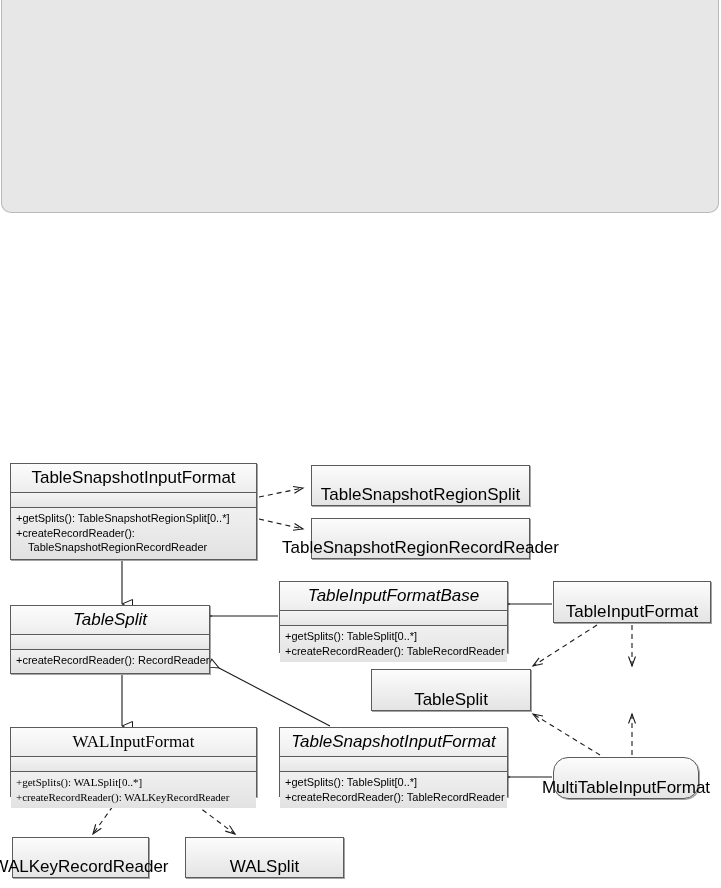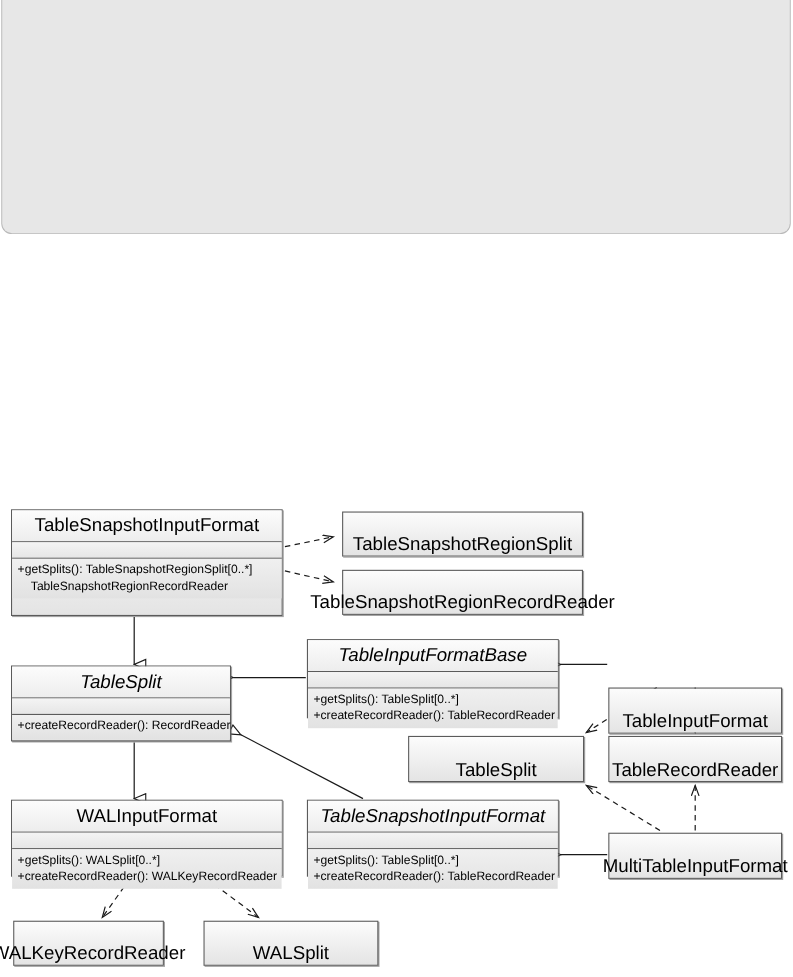--- a/index.html
+++ b/index.html
@@ -141,20 +141,21 @@
 
       <line x1="188" y1="799" x2="235" y2="834" stroke-dasharray="5,4" marker-end="url(#open-arrow)"></line>
     </g>
   </svg>
 
   <div class="uml-class full" style="left:10px; top:463px; width:247px; height:97px;">
     <div class="cname">TableSnapshotInputFormat</div>
     <div class="attrs"></div>
     <div class="ops">
       <div>+getSplits(): TableSnapshotRegionSplit[0..*]</div>
+      <div>+createRecordReader():</div>
       <div>    TableSnapshotRegionRecordReader</div>
     </div>
   </div>
 
   <div class="uml-class simple" style="left:311px; top:465px; width:219px; height:41px;">
     <div class="cname">TableSnapshotRegionSplit</div>
   </div>
 
   <div class="uml-class simple" style="left:311px; top:518px; width:219px; height:41px;">
     <div class="cname">TableSnapshotRegionRecordReader</div>
@@ -170,51 +171,48 @@
 
   <div class="uml-class full abstract" style="left:279px; top:581px; width:229px; height:72px;">
     <div class="cname">TableInputFormatBase</div>
     <div class="attrs"></div>
     <div class="ops">
       <div>+getSplits(): TableSplit[0..*]</div>
       <div>+createRecordReader(): TableRecordReader</div>
     </div>
   </div>
 
-  <div class="uml-class simple" style="left:553px; top:581px; width:158px; height:42px;margin-top:44px;">
+  <div class="uml-class simple" style="left:553px; top:581px; width:158px; height:42px;">
     <div class="cname">TableInputFormat</div>
   </div>
 
   <div class="uml-class simple" style="left:371px; top:669px; width:160px; height:42px;">
     <div class="cname">TableSplit</div>
   </div>
 
-  <div class="uml-class simple" style="left:553px; top:669px; width:158px; height:42px;">
-    <div class="cname">TableRecordReader</div>
-  </div>
-
-  <div class="uml-class full" style="left:10px; top:727px; width:247px; height:70px;">
+
+  <div class="uml-class full" style="left:10px; top:727px; width:247px; height:70px;font-family:Liberation Serif, serif;">
     <div class="cname">WALInputFormat</div>
     <div class="attrs"></div>
     <div class="ops">
       <div>+getSplits(): WALSplit[0..*]</div>
       <div>+createRecordReader(): WALKeyRecordReader</div>
     </div>
   </div>
 
   <div class="uml-class full abstract" style="left:279px; top:727px; width:229px; height:70px;">
     <div class="cname">TableSnapshotInputFormat</div>
     <div class="attrs"></div>
     <div class="ops">
       <div>+getSplits(): TableSplit[0..*]</div>
       <div>+createRecordReader(): TableRecordReader</div>
     </div>
   </div>
 
-  <div class="uml-class simple" style="left:553px; top:757px; width:158px; height:42px;">
+  <div class="uml-class simple" style="left:553px; top:757px; width:146px; height:42px;border-radius:15px;">
     <div class="cname">MultiTableInputFormat</div>
   </div>
 
   <div class="uml-class simple" style="left:12px; top:837px; width:137px; height:41px;">
     <div class="cname">WALKeyRecordReader</div>
   </div>
 
   <div class="uml-class simple" style="left:185px; top:837px; width:159px; height:41px;">
     <div class="cname">WALSplit</div>
   </div>

